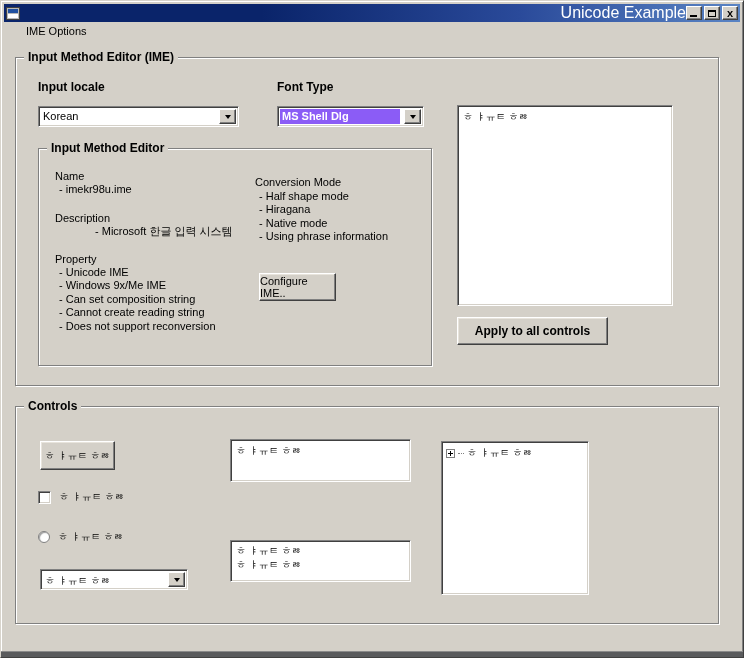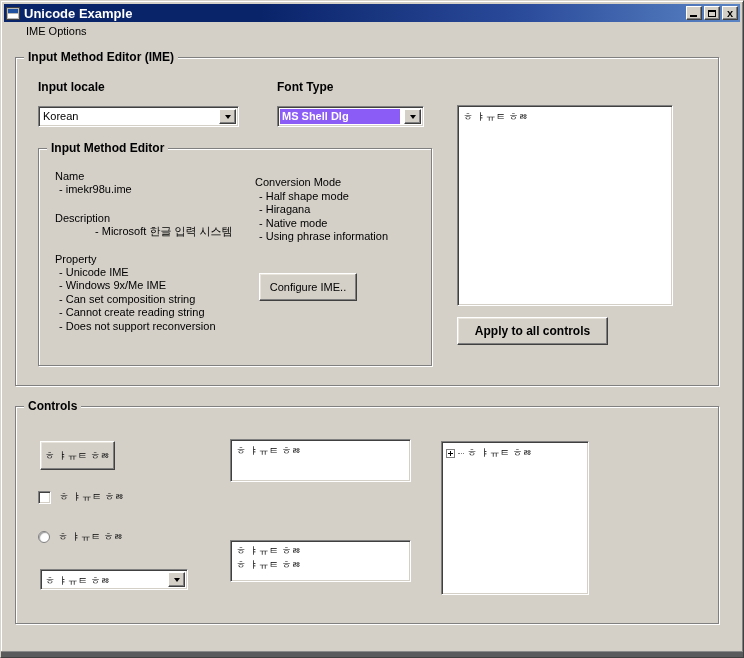--- a/index.html
+++ b/index.html
@@ -14,21 +14,21 @@
   }
   .bottom-edge{position:absolute;left:0;right:0;bottom:0;height:6px;background:#5a5b5d;border-top:1px solid #8a8a8a;}
 
   
   .titlebar{position:absolute;left:3px;top:3px;right:3px;height:18px;
     background:linear-gradient(to right,#0a246a 0%,#0a246a 35%,#2a4a9a 70%,#5a84c4 100%);
     display:flex;align-items:center;padding:0 2px;}
   .title-icon{width:14px;height:13px;background:#b8b8b8;border:1px solid #404040;margin-right:4px;position:relative;flex:0 0 auto;}
   .title-icon::before{content:"";position:absolute;left:1px;right:1px;top:1px;height:4px;background:#2050a0;}
   .title-icon::after{content:"";position:absolute;left:1px;right:1px;top:6px;bottom:1px;background:#ffffff;}
-  .title-text{color:#ffffff;font-weight:bold;font-size:13px;letter-spacing:0;flex:1 1 auto;white-space:nowrap;}
+  .title-text{color:#ffffff;font-weight:normal;font-size:16px;letter-spacing:0;flex:1 1 auto;white-space:nowrap;text-align:right;}
   .tb-btns{display:flex;gap:2px;flex:0 0 auto;}
   .tb-btn{width:16px;height:14px;background:#d4d0c8;border:1px solid;border-color:#ffffff #404040 #404040 #ffffff;
     box-shadow:inset -1px -1px 0 #808080;display:flex;align-items:center;justify-content:center;position:relative;}
   .glyph-min{position:absolute;left:3px;bottom:2px;width:7px;height:2px;background:#000;}
   .glyph-max{width:8px;height:7px;border:1px solid #000;border-top:2px solid #000;}
   .glyph-close{font-size:11px;font-weight:bold;color:#000;line-height:10px;font-family:"Liberation Sans",sans-serif;}
 
   
   .menubar{position:absolute;left:3px;top:21px;right:3px;height:18px;display:flex;align-items:center;margin-left:16px;}
   .menu-item{font-size:11px;color:#000;padding:2px 6px;}
@@ -137,21 +137,21 @@
       <div class="lbl" style="left:20px;top:144px;">- Can set composition string</div>
       <div class="lbl" style="left:20px;top:157px;">- Cannot create reading string</div>
       <div class="lbl" style="left:20px;top:171px;">- Does not support reconversion</div>
 
       <div class="lbl" style="left:216px;top:27px;">Conversion Mode</div>
       <div class="lbl" style="left:220px;top:41px;">- Half shape mode</div>
       <div class="lbl" style="left:220px;top:54px;">- Hiragana</div>
       <div class="lbl" style="left:220px;top:68px;">- Native mode</div>
       <div class="lbl" style="left:220px;top:81px;">- Using phrase information</div>
 
-      <div class="btn" style="left:220px;top:124px;width:98px;height:28px;">Configure IME..</div>
+      <div class="btn" style="left:220px;top:124px;width:77px;height:28px;">Configure IME..</div>
     </div>
 
     <div class="field" style="left:441px;top:47px;width:216px;height:201px;">
       <div class="txt">ㅎ ㅑㅠㅌ ㅎㅀ</div>
     </div>
 
     <div class="btn bold" style="left:441px;top:259px;width:151px;height:28px;">Apply to all controls</div>
   </div>
 
   <div class="groupbox" style="left:14px;top:405px;width:704px;height:218px;padding-left:24px;">

